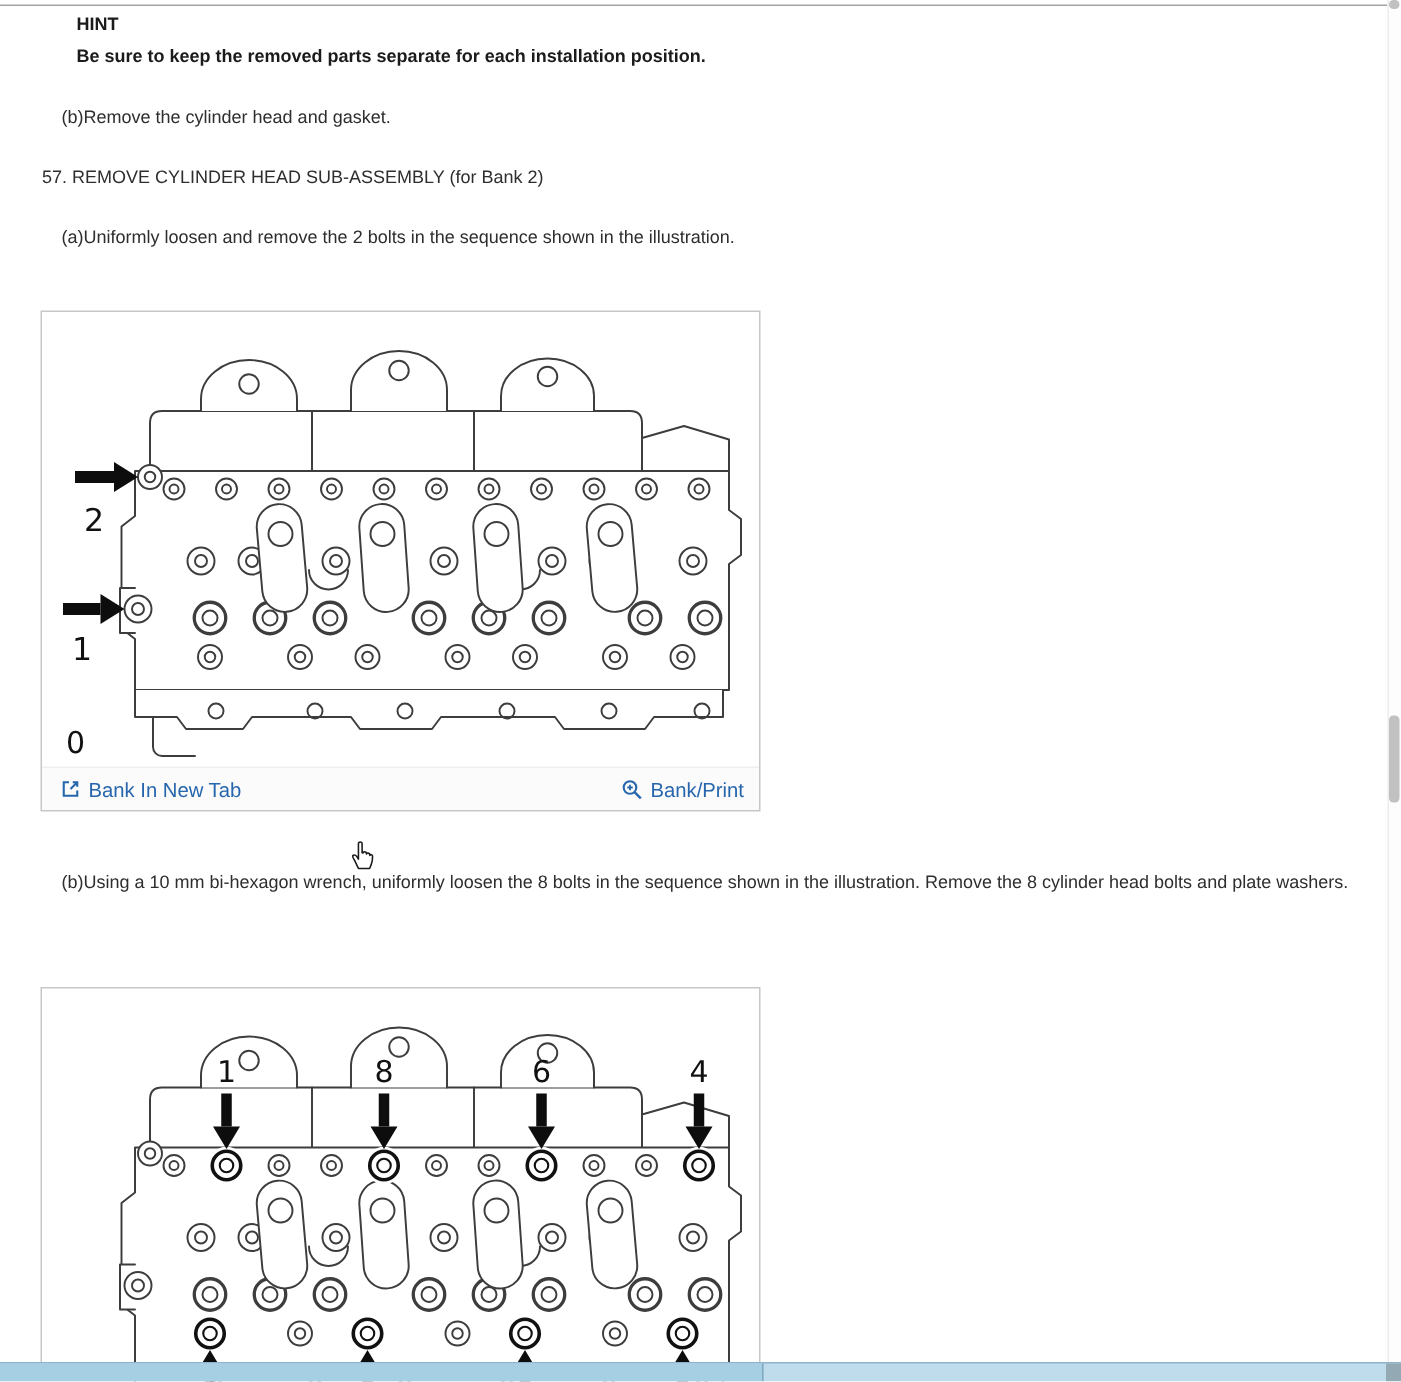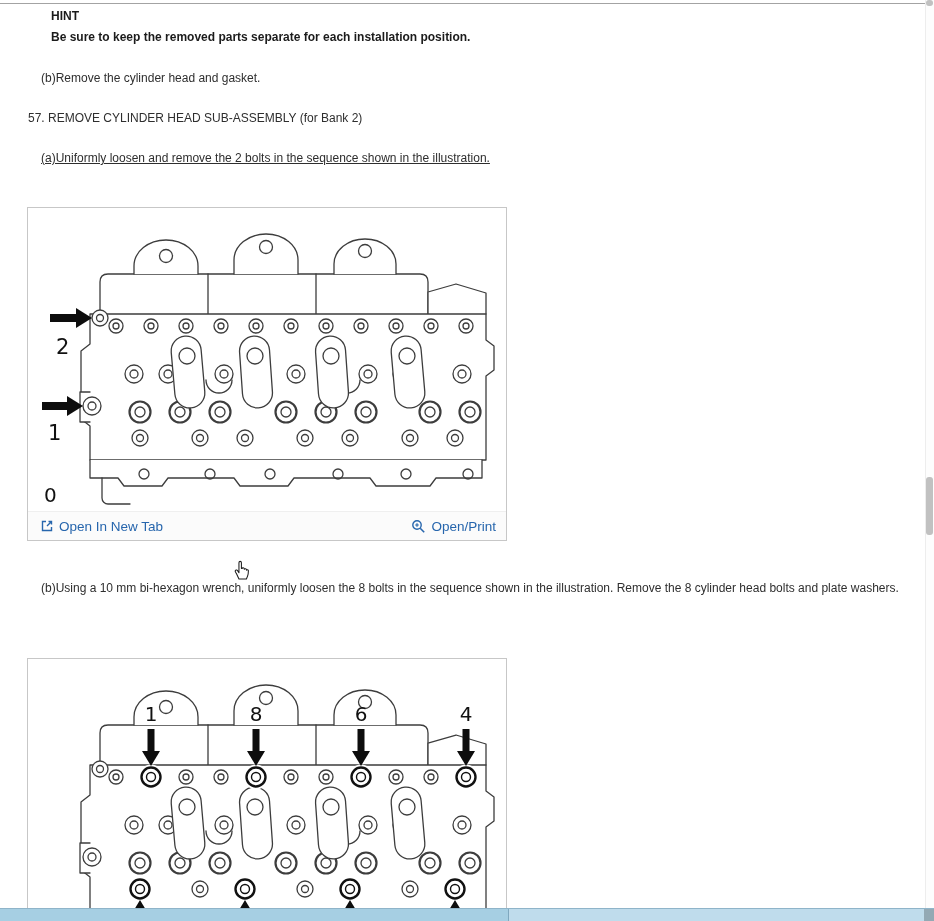--- a/index.html
+++ b/index.html
@@ -144,21 +144,21 @@
 </svg>
 
 <div class="page">
 
   <div class="top-rule"></div>
 
   <div class="txt bold" style="left:51px;top:7px;">HINT</div>
   <div class="txt bold" style="left:51px;top:28px;">Be sure to keep the removed parts separate for each installation position.</div>
   <div class="txt" style="left:41px;top:69px;">(b)Remove the cylinder head and gasket.</div>
   <div class="txt" style="left:28px;top:109px;">57. REMOVE CYLINDER HEAD SUB-ASSEMBLY (for Bank 2)</div>
-  <div class="txt" style="left:41px;top:149px;text-decoration:underline;">(a)Uniformly loosen and remove the 2 bolts in the sequence shown in the illustration.</div>
+  <div class="txt" style="left:41px;top:149px;">(a)Uniformly loosen and remove the 2 bolts in the sequence shown in the illustration.</div>
 
   <div class="figure" id="figure1">
     <svg class="fig-draw" width="476" height="296" viewBox="0 0 476 296">
       <g transform="translate(9,10)">
         <use href="#cylhead"></use>
         <g fill="#0d0d0d">
           <rect x="12" y="92" width="26" height="8"></rect>
           <path d="M38 86 L54 96 L38 106 Z"></path>
         </g>
         <text class="diagram-num" x="18" y="132" font-size="21">2</text>
@@ -169,29 +169,29 @@
         <text class="diagram-num" x="10" y="218" font-size="21">1</text>
         <text class="diagram-num" x="6" y="280" font-size="20">0</text>
       </g>
     </svg>
     <div class="fig-footer">
       <a class="fig-link">
         <svg width="14" height="14" viewBox="0 0 14 14">
           <path d="M6 2.5 H2.5 V11.5 H11.5 V8" fill="none" stroke="#2766ad" stroke-width="1.4"></path>
           <path d="M8.5 2.5 H11.5 V5.5 M11.5 2.5 L7 7" fill="none" stroke="#2766ad" stroke-width="1.4"></path>
         </svg>
-        <span>Open In New Tab</span>
+        <span>Bank In New Tab</span>
       </a>
       <a class="fig-link">
         <svg width="15" height="15" viewBox="0 0 15 15">
           <circle cx="6" cy="6" r="4.2" fill="none" stroke="#2766ad" stroke-width="1.4"></circle>
           <path d="M9.2 9.2 L13.2 13.2" stroke="#2766ad" stroke-width="1.6"></path>
           <path d="M6 4.2 V7.8 M4.2 6 H7.8" stroke="#2766ad" stroke-width="1.2"></path>
         </svg>
-        <span>Open/Print</span>
+        <span>Bank/Print</span>
       </a>
     </div>
   </div>
 
   <div class="txt para" style="left:28px;top:579px;">(b)Using a 10 mm bi-hexagon wrench, uniformly loosen the 8 bolts in the sequence shown in the illustration. Remove the 8 cylinder head bolts and plate washers.</div>
 
   <div class="figure" id="figure2">
     <svg class="fig-draw" width="476" height="300" viewBox="0 0 476 300">
       <g transform="translate(9,10)">
         <use href="#cylhead"></use>

